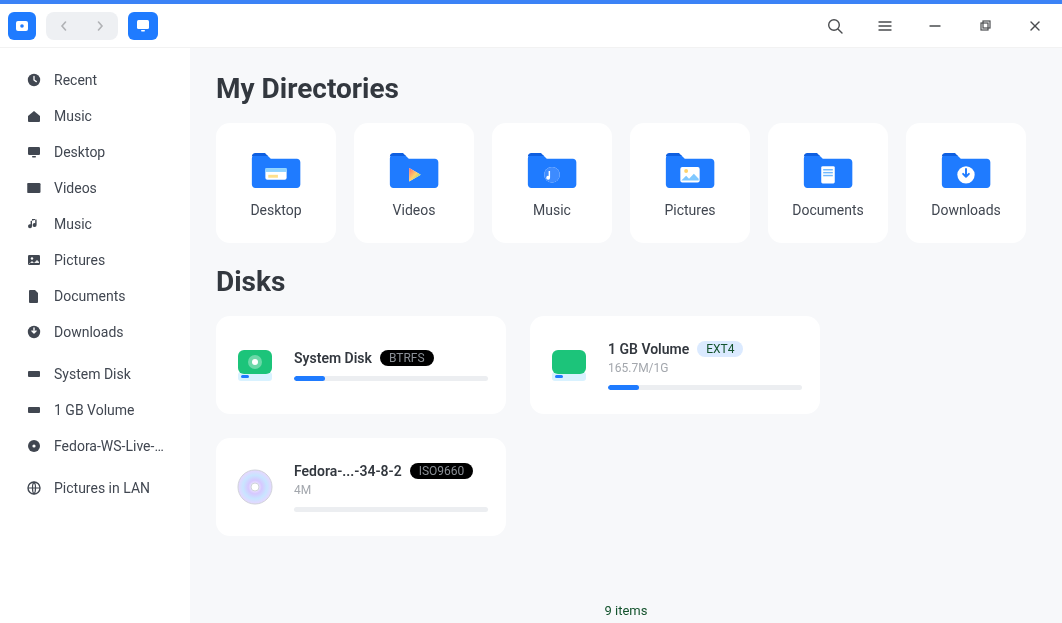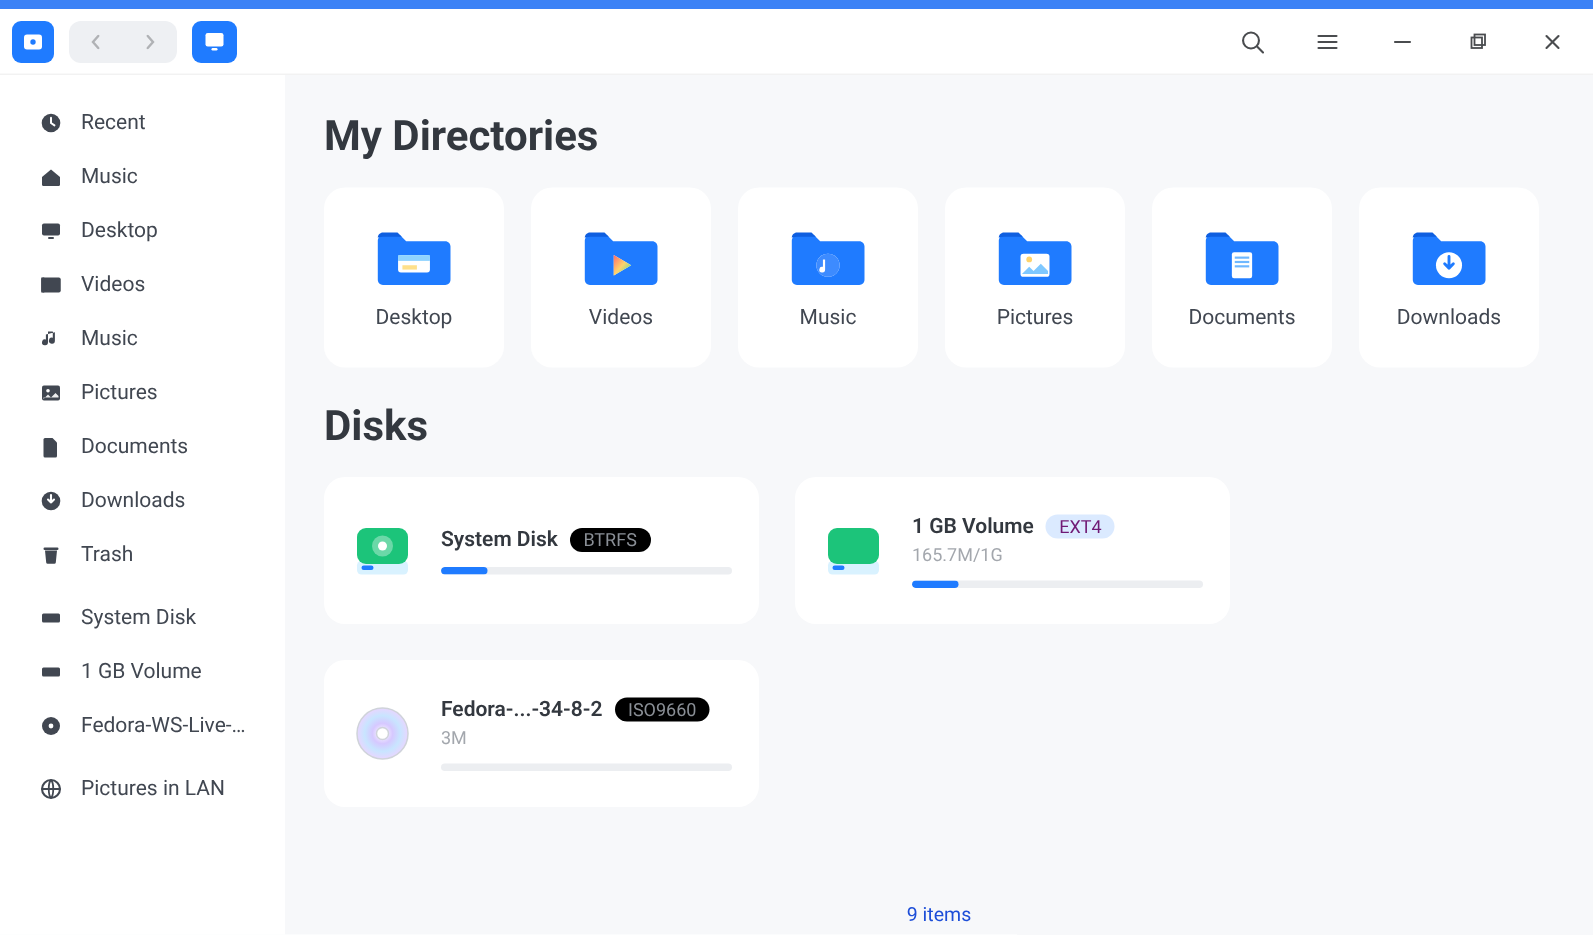--- a/index.html
+++ b/index.html
@@ -1,17 +1,17 @@
 <!DOCTYPE html>
 <html><head>
 <meta charset="utf-8">
 <style>
   * { box-sizing: border-box; margin: 0; padding: 0; }
   html, body { width: 1062px; height: 623px; font-family: -apple-system, BlinkMacSystemFont, "Segoe UI", Roboto, sans-serif; background: #fff; overflow: hidden; }
-  .window { display: flex; flex-direction: column; height: 100%; border-top: 6px solid #3b82f6; }
+  .window { display: flex; flex-direction: column; height: 100%; border-top: 4px solid #3b82f6; }
   .titlebar { height: 44px; display: flex; align-items: center; padding: 0 8px; border-bottom: 1px solid rgba(0,0,0,.05); }
   .tb-left { display: flex; align-items: center; gap: 10px; }
   .logo-btn { width: 28px; height: 28px; border-radius: 6px; background: #1f7bff; display:flex; align-items:center; justify-content:center; }
   .nav-group { width:72px; height:28px; border-radius:8px; background:#eef0f3; display:flex; align-items:center; overflow:hidden; }
   .nav-half { flex:1; display:flex; align-items:center; justify-content:center; color:#b0b2b5; font-size:14px; }
   .net-btn { width:30px; height:28px; border-radius:6px; background:#1f7bff; display:flex; align-items:center; justify-content:center; }
   .tb-right { margin-left:auto; display:flex; align-items:center; gap:32px; padding-right:10px; }
   .icn-btn { width:18px; height:18px; display:flex; align-items:center; justify-content:center; color:#4a4c4f; }
   .body { flex:1; display:flex; min-height:0; }
   .sidebar { width: 190px; background:#fff; padding: 14px 0 0 0; display:flex; flex-direction:column; gap:0; overflow:auto; }
@@ -26,25 +26,25 @@
   .dir-card { width:120px; height:120px; background:#fff; border-radius:14px; display:flex; flex-direction:column; align-items:center; justify-content:center; gap:10px; cursor:pointer; }
   .folder-icon { width:56px; height:44px; position:relative; }
   .dir-label { font-size:14px; color:#414751; }
   .disk-grid { display:flex; gap:24px; flex-wrap:wrap; margin-bottom:24px; }
   .disk-card { width:290px; height:98px; background:#fff; border-radius:14px; display:flex; align-items:center; padding:0 18px; gap:18px; cursor:pointer; }
   .disk-icon { width:42px; height:42px; border-radius:10px; position:relative; }
   .disk-info { flex:1; min-width:0; }
   .disk-title-row { display:flex; align-items:center; gap:8px; }
   .disk-title { font-size:14px; font-weight:600; color:#33383f; white-space:nowrap; overflow:hidden; text-overflow:ellipsis; }
   .fs-badge { font-size:12px; padding:1px 9px; border-radius:10px; color:#8a8f96; background:#000000; white-space: nowrap; }
-  .fs-badge.ext { color:#701a75; background:#dbeaff; }
+  .fs-badge.ext { color:#14532d; background:#dbeaff; }
   .disk-sub { font-size:12px; color:#a3a7ad; margin-top:4px; }
   .progress { width:100%; height:5px; border-radius:3px; background:#eceef1; margin-top:10px; position:relative; overflow:hidden; }
   .progress-bar { height:100%; background:#1f7bff; border-radius:3px; }
-  .status-bar { height:26px; display:flex; align-items:center; justify-content:center; font-size:13px; color:#1d4ed8; }
+  .status-bar { height:26px; display:flex; align-items:center; justify-content:center; font-size:13px; color:#14532d; }
   
   svg { display:block; }
 </style>
 </head>
 <body>
 
 <div class="window">
   <div class="titlebar">
     <div class="tb-left">
       <div class="logo-btn">
@@ -171,29 +171,20 @@
         </div>
         <div class="sb-item">
           <span class="sb-icon">
             <svg viewBox="0 0 16 16" width="16" height="16">
               <circle cx="8" cy="8" r="6.2" fill="currentColor"></circle>
               <path d="M8 4v5m0 0l-2-2m2 2l2-2" stroke="#fff" stroke-width="1.4" fill="none" stroke-linecap="round"></path>
             </svg>
           </span>
           <span class="sb-label">Downloads</span>
         </div>
-        <div class="sb-item">
-          <span class="sb-icon">
-            <svg viewBox="0 0 16 16" width="16" height="16">
-              <path d="M4 5h8l-.8 8a1 1 0 0 1-1 .9H5.8a1 1 0 0 1-1-.9z" fill="currentColor"></path>
-              <rect x="3" y="3" width="10" height="1.6" rx=".8" fill="currentColor"></rect>
-            </svg>
-          </span>
-          <span class="sb-label">Trash</span>
-        </div>
         <div style="height: 6px;"></div>
         <div class="sb-item">
           <span class="sb-icon">
             <svg viewBox="0 0 16 16" width="16" height="16">
               <rect x="2" y="5" width="12" height="6" rx="1" fill="currentColor"></rect>
             </svg>
           </span>
           <span class="sb-label">System Disk</span>
         </div>
         <div class="sb-item">
@@ -398,21 +389,21 @@
                   </defs>
                   <circle cx="21" cy="21" r="17" fill="url(#cdg)" stroke="#cfd3da" stroke-width="1"></circle>
                   <circle cx="21" cy="21" r="4" fill="#fff" stroke="#cfd3da"></circle>
                 </svg>
               </div>
               <div class="disk-info">
                 <div class="disk-title-row">
                   <span class="disk-title">Fedora-...-34-8-2</span>
                   <span class="fs-badge ">ISO9660</span>
                 </div>
-                <div class="disk-sub">3M</div>
+                <div class="disk-sub">4M</div>
                 <div class="progress">
                   <div class="progress-bar" style="width:0%"></div>
                 </div>
               </div>
             </div>
           </div>
       </div>
       <div class="status-bar">
         <span>9 items</span>
       </div>

